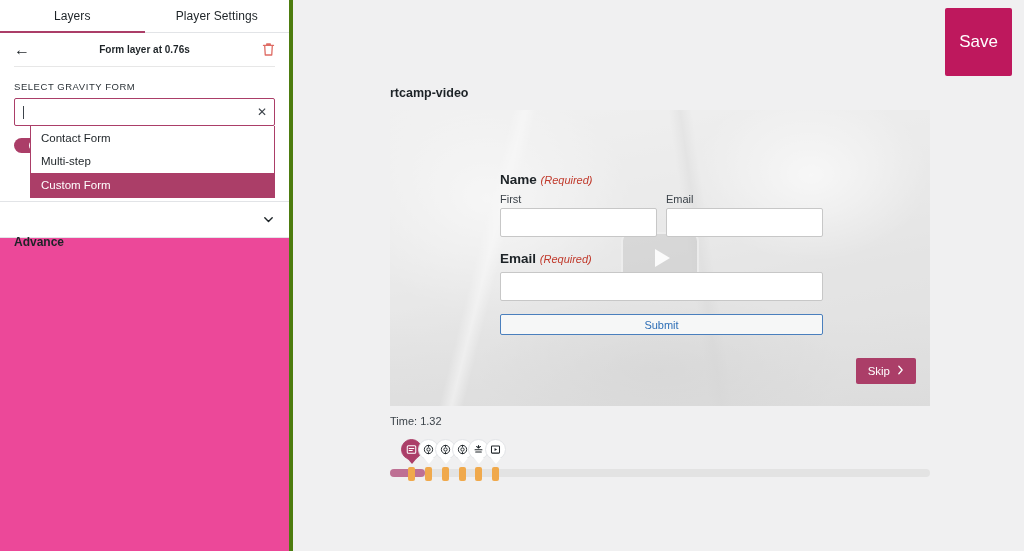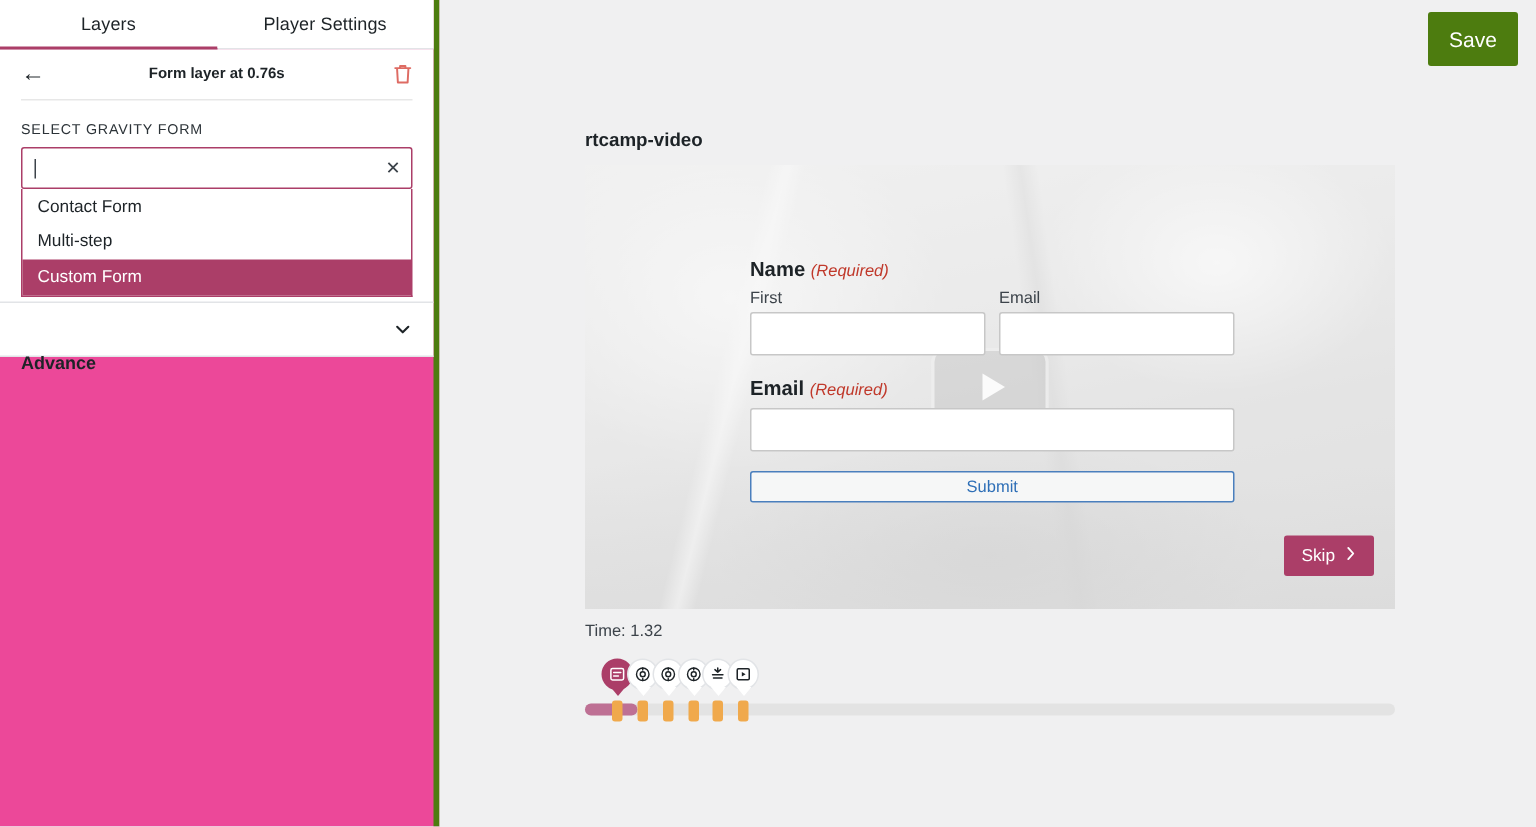--- a/index.html
+++ b/index.html
@@ -85,21 +85,21 @@
   .caret {
     display: inline-block; width: 1px; height: 13px;
     background: #3c434a;
   }
   .combo-clear {
     position: absolute; right: 8px; top: 50%; transform: translateY(-50%);
     font-size: 12px; color: #3c434a; cursor: pointer; line-height: 1;
   }
 
   .combo-list {
-    position: absolute; left: 0; right: 0; top: 28px;
+    position: absolute; left: 16px; right: 0; top: 28px;
     background: #ffffff;
     border: 1px solid #AB3E68; border-top: none;
     z-index: 30;
   }
   .combo-option {
     height: 23.5px; display: flex; align-items: center;
     padding: 0 10px; font-size: 11.5px; color: #1d2327;
     cursor: pointer;
   }
   .combo-option.highlight { background: #AB3E68; color: #ffffff; }
@@ -131,23 +131,23 @@
     cursor: pointer;
   }
   .accordion-title { font-size: 12px; font-weight: bold; color: #1d2327; margin-top: 44px; }
   .chevron { margin-left: auto; color: #1d2327; display: flex; }
 
   
   .main { flex: 1; position: relative; background: #f0f0f1; }
 
   .save-btn {
     position: absolute; top: 8px; right: 12px;
-    background: #4d7c0f; color: #ffffff;
+    background: #be185d; color: #ffffff;
     border: none; border-radius: 2px;
-    padding: 10px 14px; font-size: 14px;
+    padding: 24px 14px; font-size: 17px;
     font-family: "Liberation Sans", sans-serif;
     cursor: pointer;
   }
 
   .video-area { position: absolute; left: 97px; top: 86px; width: 540px; }
 
   .video-title {
     font-size: 12.5px; font-weight: bold; color: #1d2327;
     margin-bottom: 10px;
   }

